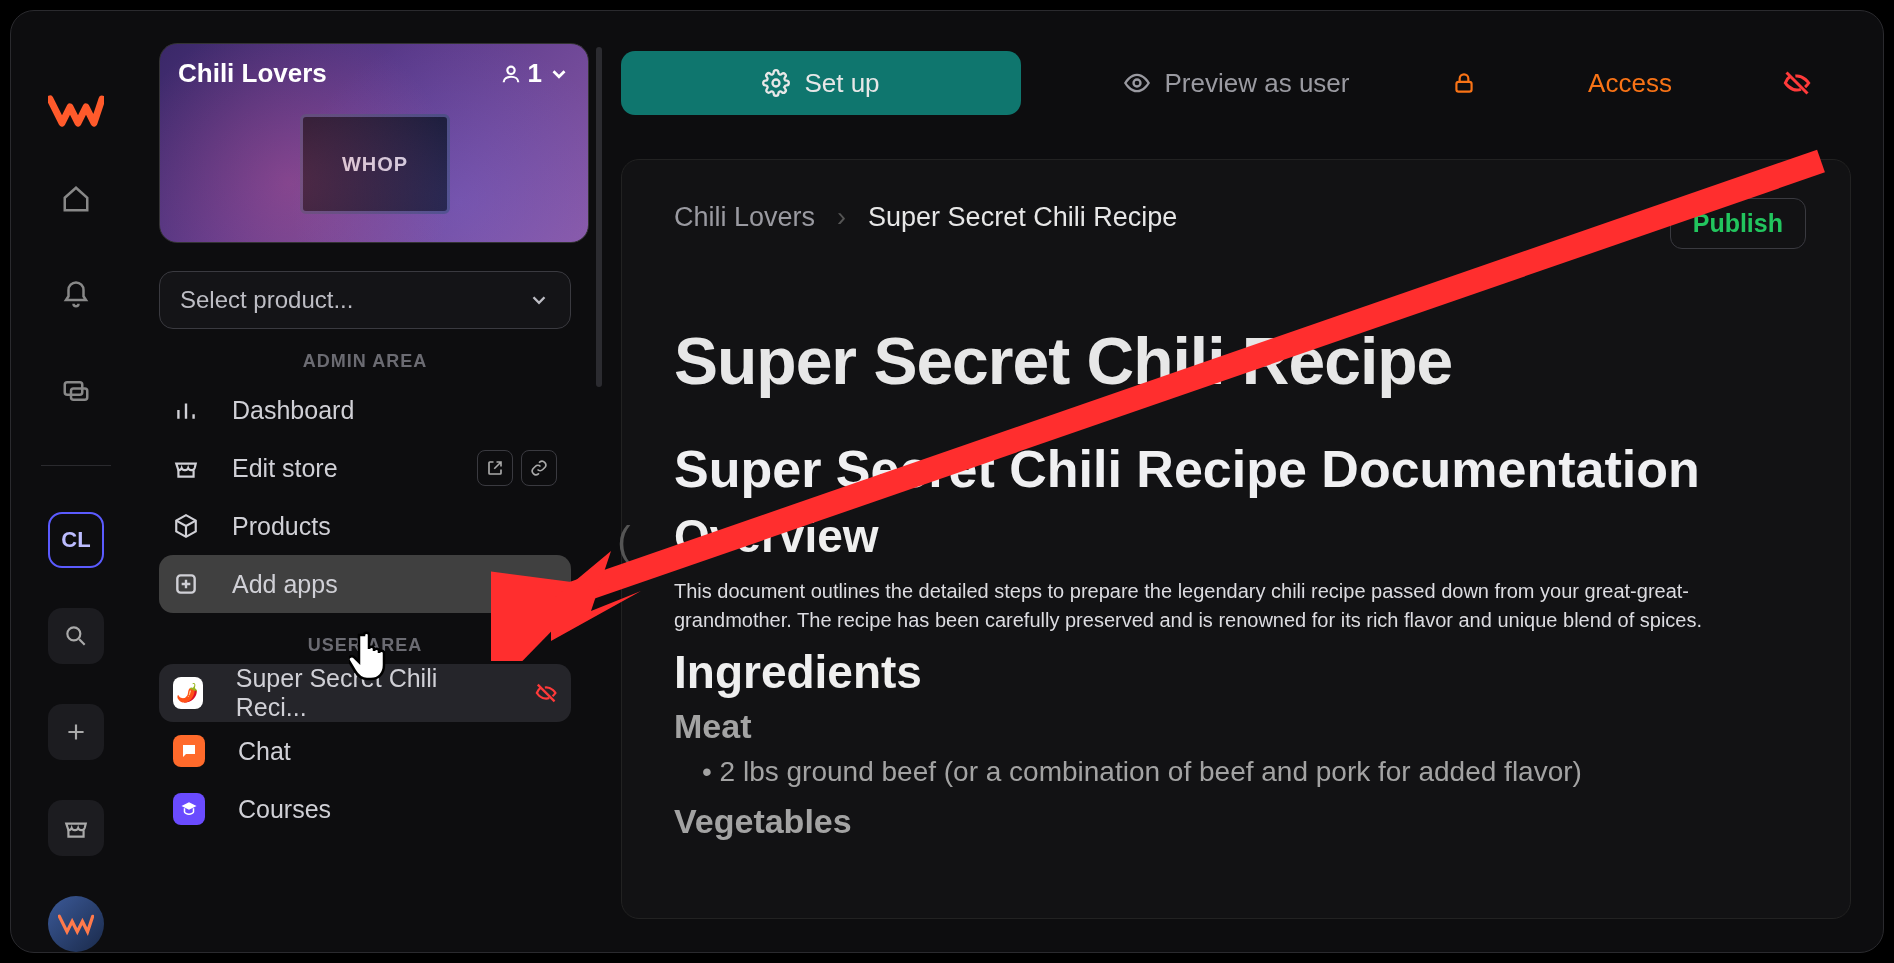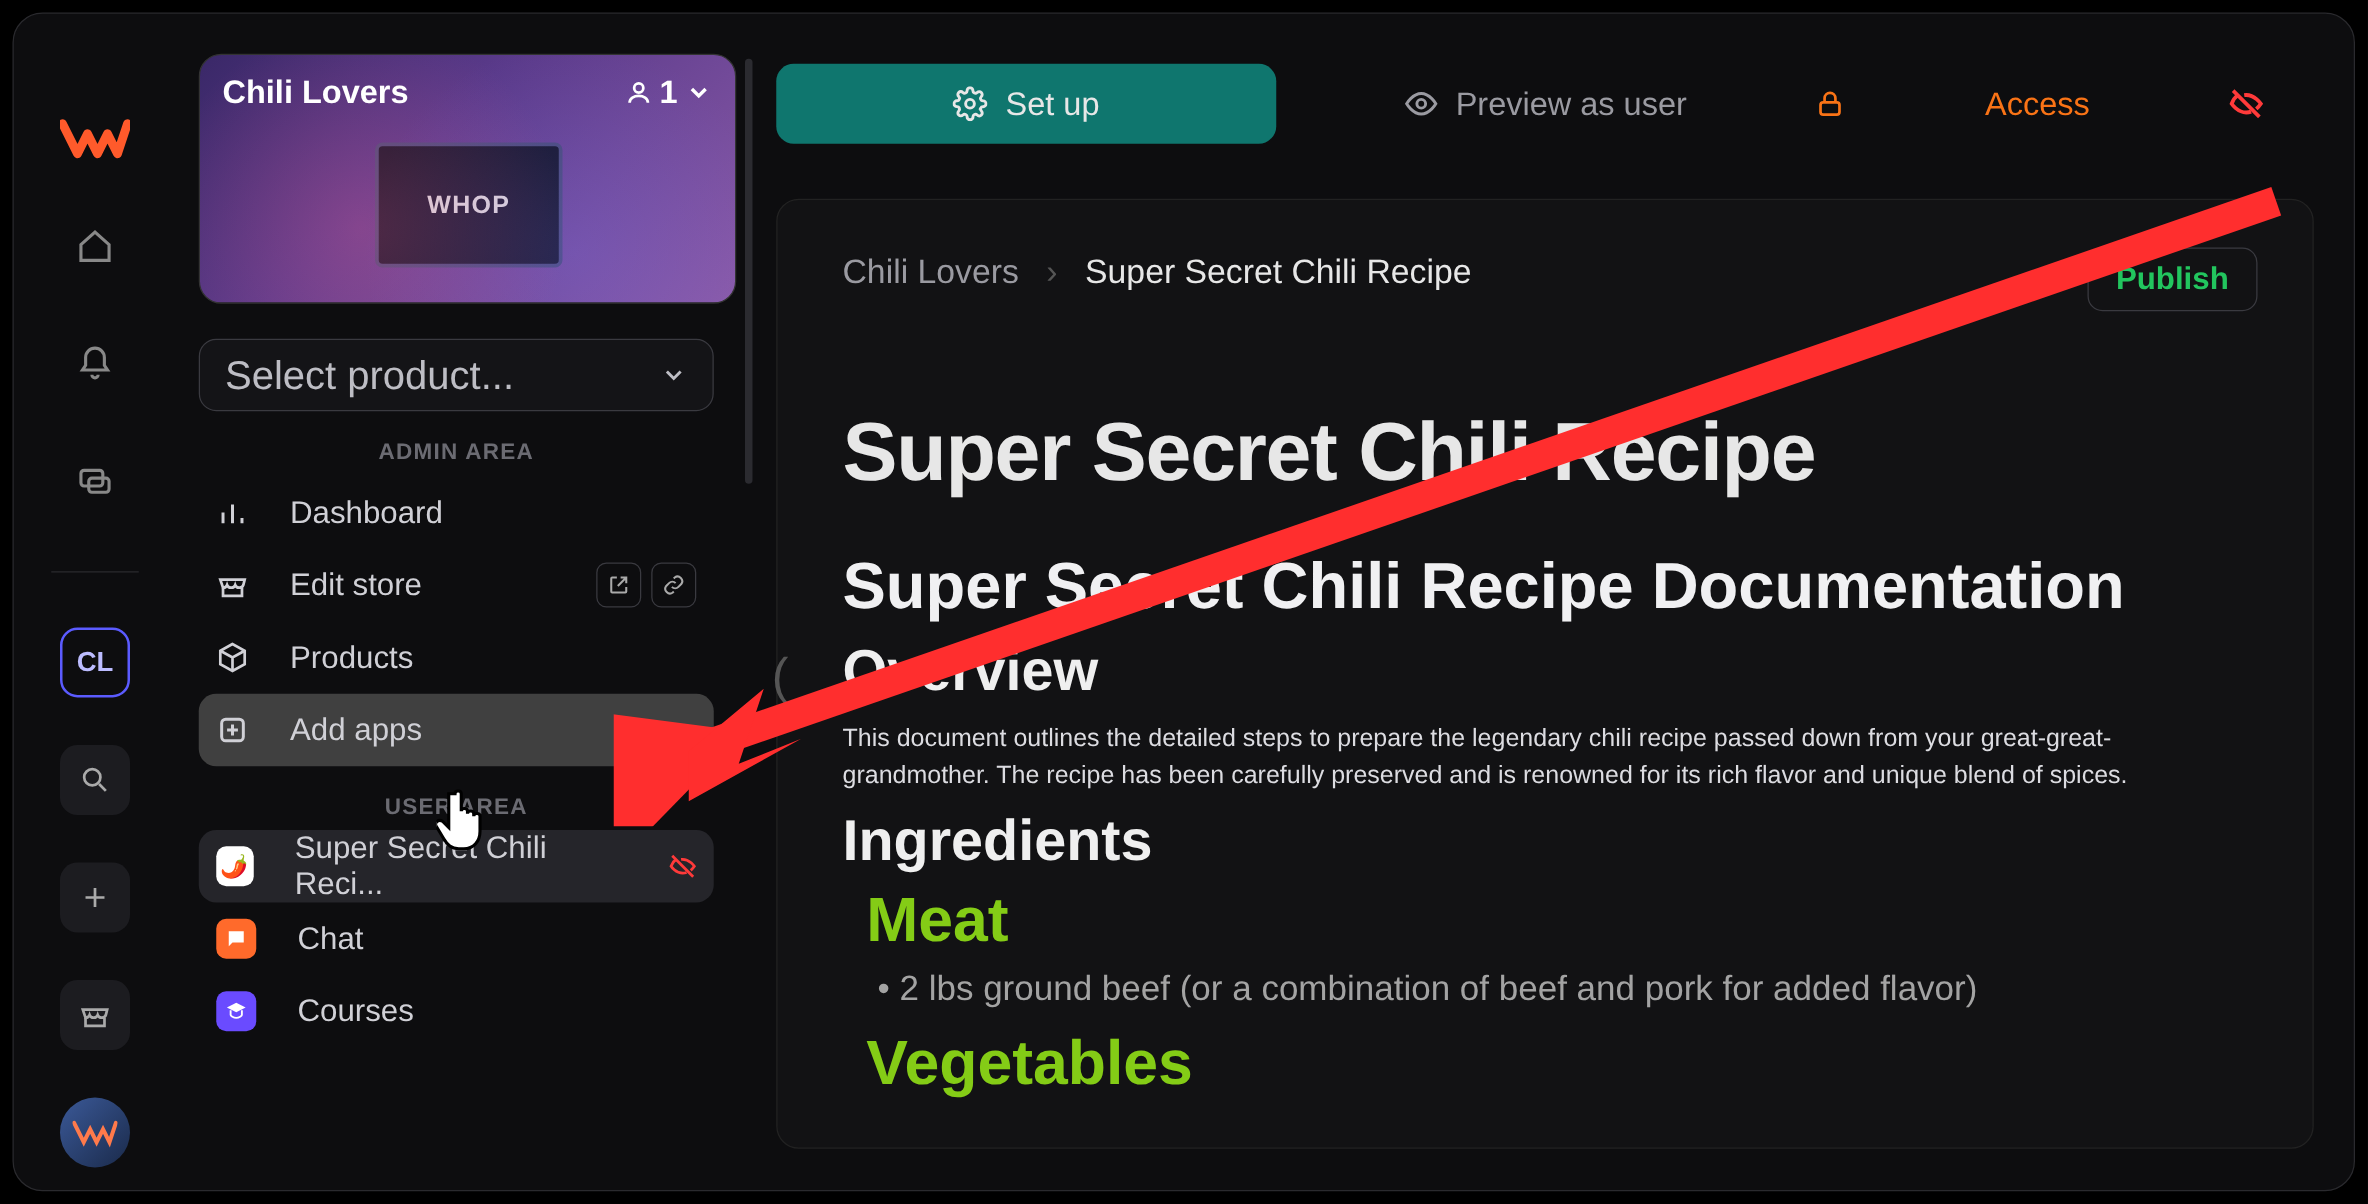--- a/index.html
+++ b/index.html
@@ -1,34 +1,34 @@
 <!DOCTYPE html>
 <html><head>
 <meta charset="utf-8">
 <style>
   * { box-sizing: border-box; margin: 0; padding: 0; }
   html, body { width: 1894px; height: 963px; background: #000; font-family: -apple-system, BlinkMacSystemFont, "Segoe UI", Helvetica, Arial, sans-serif; color: #e7e7e7; overflow: hidden; }
   .app-frame { position: absolute; left: 10px; top: 10px; width: 1874px; height: 943px; background: #0d0d0f; border: 1px solid #2a2a2e; border-radius: 24px; overflow: hidden; }
   
-  .rail { position: absolute; left: 0; top: 0; width: 130px; height: 100%; display: flex; flex-direction: column; align-items: center; padding-top: 70px; gap: 38px; }
+  .rail { position: absolute; left: 0; top: 0; width: 130px; height: 100%; display: flex; flex-direction: column; align-items: center; padding-top: 70px; gap: 38px; justify-content: space-between; }
   .rail-icon { width: 56px; height: 56px; display:flex; align-items:center; justify-content:center; border-radius: 14px; color:#888; }
   .rail-icon.active { border:2px solid #5b5bff; color:#bcbcff; }
   .rail-divider { width: 70px; height:1px; background:#2a2a2e; margin: 6px 0; }
   .rail-btn { width:56px; height:56px; background:#1c1c20; border-radius:14px; display:flex; align-items:center; justify-content:center; color:#aaa;}
   .avatar-img { width:56px; height:56px; border-radius:50%; background: linear-gradient(135deg,#3b5998,#1a2a4a); display:flex; align-items:center; justify-content:center; overflow:hidden; }
 
   
   .side { position:absolute; left:148px; top:32px; width:440px; height:890px; display:flex; flex-direction:column; }
   .workspace-card { position:relative; width:430px; height:200px; border-radius:18px; background: linear-gradient(135deg,#3a2868 0%, #5a3a8a 40%, #8a5aa8 100%); overflow:hidden; border:1px solid #333; }
   .workspace-card::after{ content:""; position:absolute; inset:0; background: radial-gradient(circle at 30% 70%, rgba(255,100,150,.25), transparent 50%), radial-gradient(circle at 70% 80%, rgba(120,120,255,.2), transparent 50%);}
   .ws-screen { position:absolute; left:140px; top:70px; width:150px; height:100px; background:#15152a; border:3px solid #4a4a7a; border-radius:6px; display:flex; align-items:center; justify-content:center; color:#ddd; font-weight:900; font-size:20px; letter-spacing:1px; }
   .ws-label { position:absolute; left:18px; top:14px; font-size:26px; font-weight:600; color:#fff; z-index:2;}
   .ws-people { position:absolute; right:18px; top:14px; display:flex; align-items:center; gap:6px; color:#fff; font-size:26px; font-weight:600; z-index:2;}
 
-  .select-box { margin-top:28px; width:412px; height:58px; border:1px solid #3a3a40; border-radius:14px; display:flex; align-items:center; justify-content:space-between; padding:0 20px; color:#bdbdc4; font-size:32px; background:#141417;}
+  .select-box { margin-top:28px; width:412px; height:58px; border:1px solid #3a3a40; border-radius:14px; display:flex; align-items:center; justify-content:space-between; padding:0 20px; color:#bdbdc4; font-size:24px; background:#141417;}
   .section-label { text-align:center; color:#6b6b72; font-size:18px; font-weight:700; letter-spacing:1px; margin-top:22px; margin-bottom:8px; width:412px; }
   .divider-line { width:412px; height:1px; background:#2a2a2e; margin-bottom:14px;}
   .menu-item { width:412px; height:58px; display:flex; align-items:center; gap:33px; padding:0 14px; border-radius:14px; color:#d0d0d6; font-size:25px; font-weight:500; }
   .menu-item.hover { background:#404040; }
   .menu-item.selected { background:#25252a; }
   .menu-item .right-ctrls { margin-left:auto; display:flex; gap:8px;}
   .mini-btn { width:36px; height:36px; border:1px solid #3a3a40; border-radius:8px; display:flex; align-items:center; justify-content:center; color:#aaa;}
   .app-badge { width:32px; height:32px; border-radius:8px; display:flex; align-items:center; justify-content:center; font-size:18px;}
   .badge-white{ background:#fff;} .badge-orange{background:#ff6a2b;} .badge-purple{background:#6a4bff;}
 
@@ -45,21 +45,21 @@
   .hidden-eye { color:#ff3a3a; }
 
   .content { margin-top:44px; background:#121214; border:1px solid #222; border-radius:18px; padding:42px 52px; height:760px; position:relative; overflow:hidden;}
   .crumbs { display:flex; align-items:center; gap:22px; color:#9a9aa1; font-size:27px; }
   .crumbs .sep { color:#555; }
   .publish { position:absolute; right:44px; top:38px; border:1px solid #3a3a40; border-radius:12px; padding:10px 22px; color:#22c55e; font-size:25px; font-weight:600; }
 
   .doc-title { margin-top:90px; font-size:66px; font-weight:800; letter-spacing:-1px; }
   .doc-h2 { margin-top:40px; font-size:52px; font-weight:700; color:#f0f0f2;}
   .doc-h3 { margin-top:10px; font-size:46px; font-weight:700; color:#efefef;}
-  .doc-h4 { margin-top:8px; font-size:50px; font-weight:600; color:#84cc16;margin-left:19px;}
+  .doc-h4 { margin-top:8px; font-size:34px; font-weight:600; color:#a3a3a3;}
   .doc-p  { margin-top:14px; font-size:20px; line-height:1.45; color:#dcdce1; max-width:1080px;}
   .doc-li { margin-top:10px; font-size:28px; color:#a3a3a3; padding-left:28px;}
   .doc-li::before { content:"• "; }
 
   
   .collapse-handle { position:absolute; left:600px; top:500px; width:26px; height:60px; display:flex; align-items:center; justify-content:center; color:#555; font-size:40px; font-weight:300;}
 
   
   .arrow-svg { position:absolute; left:480px; top:130px; width:1350px; height:520px; pointer-events:none; }
   .cursor-hand { position:absolute; left:338px; top:618px; pointer-events:none; }

